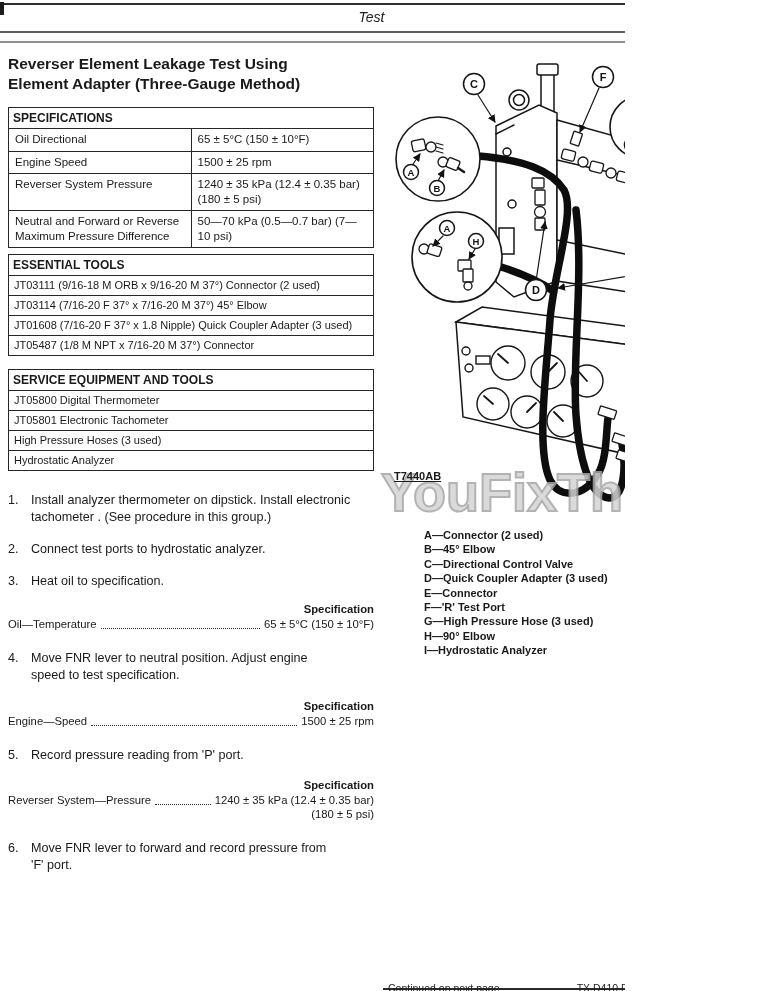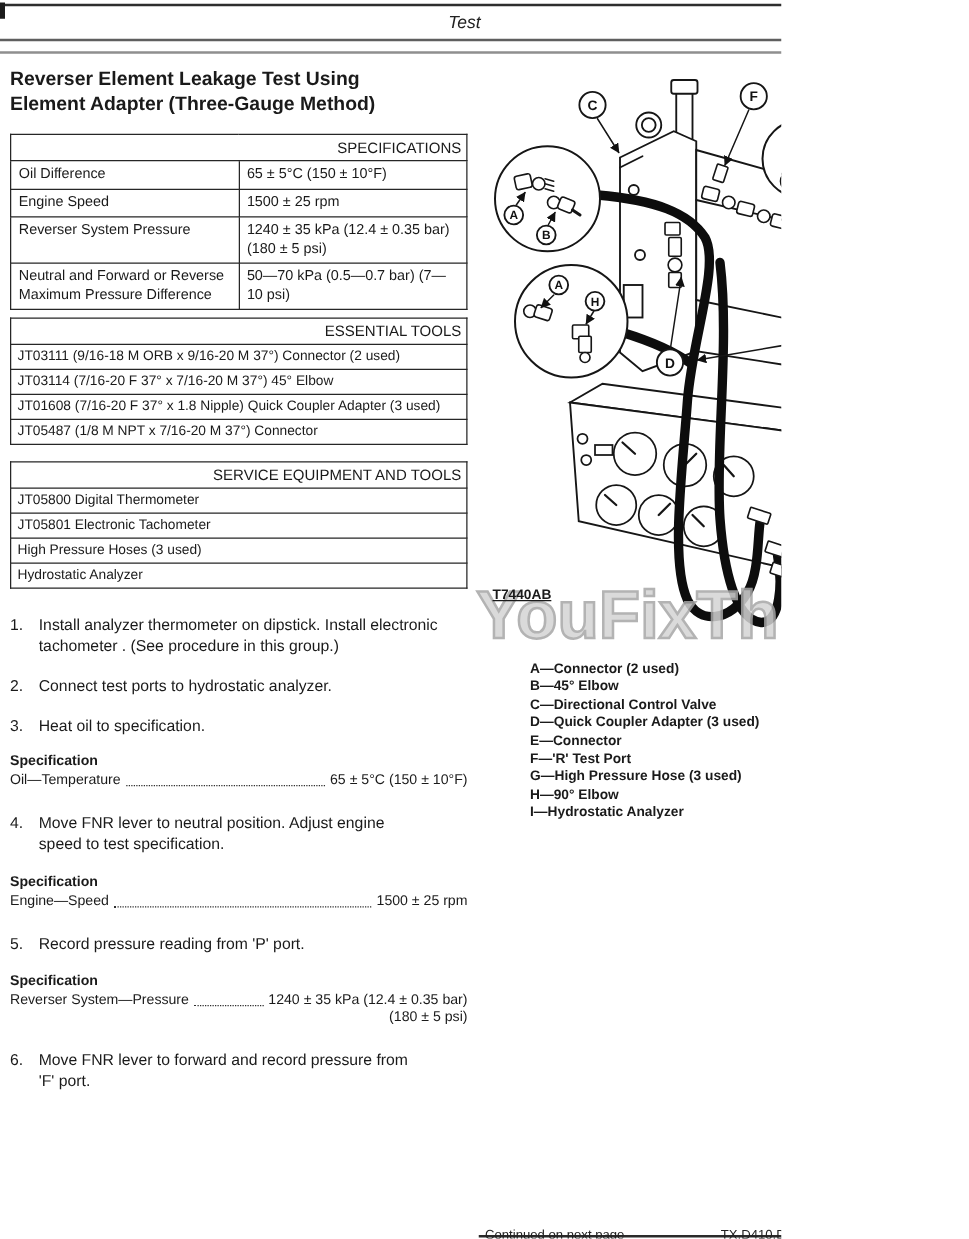--- a/index.html
+++ b/index.html
@@ -17,35 +17,35 @@
   .edge-right{position:absolute;left:746px;top:0;width:29px;height:991px;
               background:linear-gradient(to right,#f3f3f3,#e1e1e1);}
   .bottomline{position:absolute;left:383px;top:988px;width:378px;height:2px;background:#2a2a2a;}
 
   
   .leftcol{position:absolute;left:8px;top:54px;width:366px;}
   .doc-title{font-size:15.5px;font-weight:bold;line-height:20px;margin:0 0 13px 0;}
 
   table.tbl{border-collapse:collapse;width:366px;table-layout:fixed;}
   table.tbl th,table.tbl td{border:1.7px solid #262626;text-align:left;vertical-align:top;}
-  table.tbl th{text-align:right;font-weight:normal;font-size:12px;padding:3px 4px;}
+  table.tbl th{text-align:left;font-weight:bold;font-size:12px;padding:3px 4px;}
   .spec-tbl{margin-bottom:6px;}
   .spec-tbl td{font-size:11.5px;padding:3px 6px 4px;line-height:14.5px;}
   .spec-tbl .c1{width:176px;}
   .tools-tbl{margin-bottom:13px;}
   .tools-tbl td{font-size:11px;padding:3px 5px;line-height:13px;white-space:nowrap;overflow:hidden;}
   .svc-tbl{margin-bottom:21px;}
 
   .step{display:flex;font-size:12.6px;line-height:17px;}
   .step .n{width:23px;flex:none;}
   .step .t{flex:1;white-space:pre-line;}
   .mb15{margin-bottom:15px}.mb16{margin-bottom:16px}.mb13{margin-bottom:13px}
 
   .specblk{margin-bottom:19px;}
-  .specblk .sp-title{text-align:left;font-weight:bold;font-size:11.3px;margin-bottom:2px;}
+  .specblk .sp-title{text-align:right;font-weight:bold;font-size:11.3px;margin-bottom:2px;}
   .specline{display:flex;align-items:flex-end;font-size:11.3px;line-height:14px;text-align:right;}
   .specline .lbl,.specline .val{white-space:nowrap;}
   .leader{flex:1;border-bottom:1.6px dotted #2e2e2e;margin:0 4px 2px 4px;}
   .specline2{text-align:right;font-size:11.3px;line-height:14px;}
 
   
   .figure-svg{position:absolute;left:386px;top:60px;}
   .fig-label{position:absolute;left:394px;top:470px;font-size:11px;font-weight:bold;z-index:3;text-decoration:underline;}
   .watermark{position:absolute;left:381px;top:461px;width:394px;font-size:54px;font-weight:bold;
              line-height:62px;white-space:nowrap;color:#d4d4d4;
@@ -82,21 +82,21 @@
     </div>
 
     <table class="tbl spec-tbl">
       <thead>
           <tr>
             <th colspan="2">SPECIFICATIONS</th>
           </tr>
         </thead>
       <tbody>
         <tr>
-          <td class="c1">Oil Difference</td>
+          <td class="c1">Oil Directional</td>
           <td>65 ± 5°C (150 ± 10°F)</td>
           </tr>
         <tr>
           <td class="c1">Engine Speed</td>
           <td>1500 ± 25 rpm</td>
           </tr>
         <tr>
           <td class="c1">Reverser System Pressure</td>
           <td>1240 ± 35 kPa (12.4 ± 0.35 bar) (180 ± 5 psi)</td>
           </tr>

